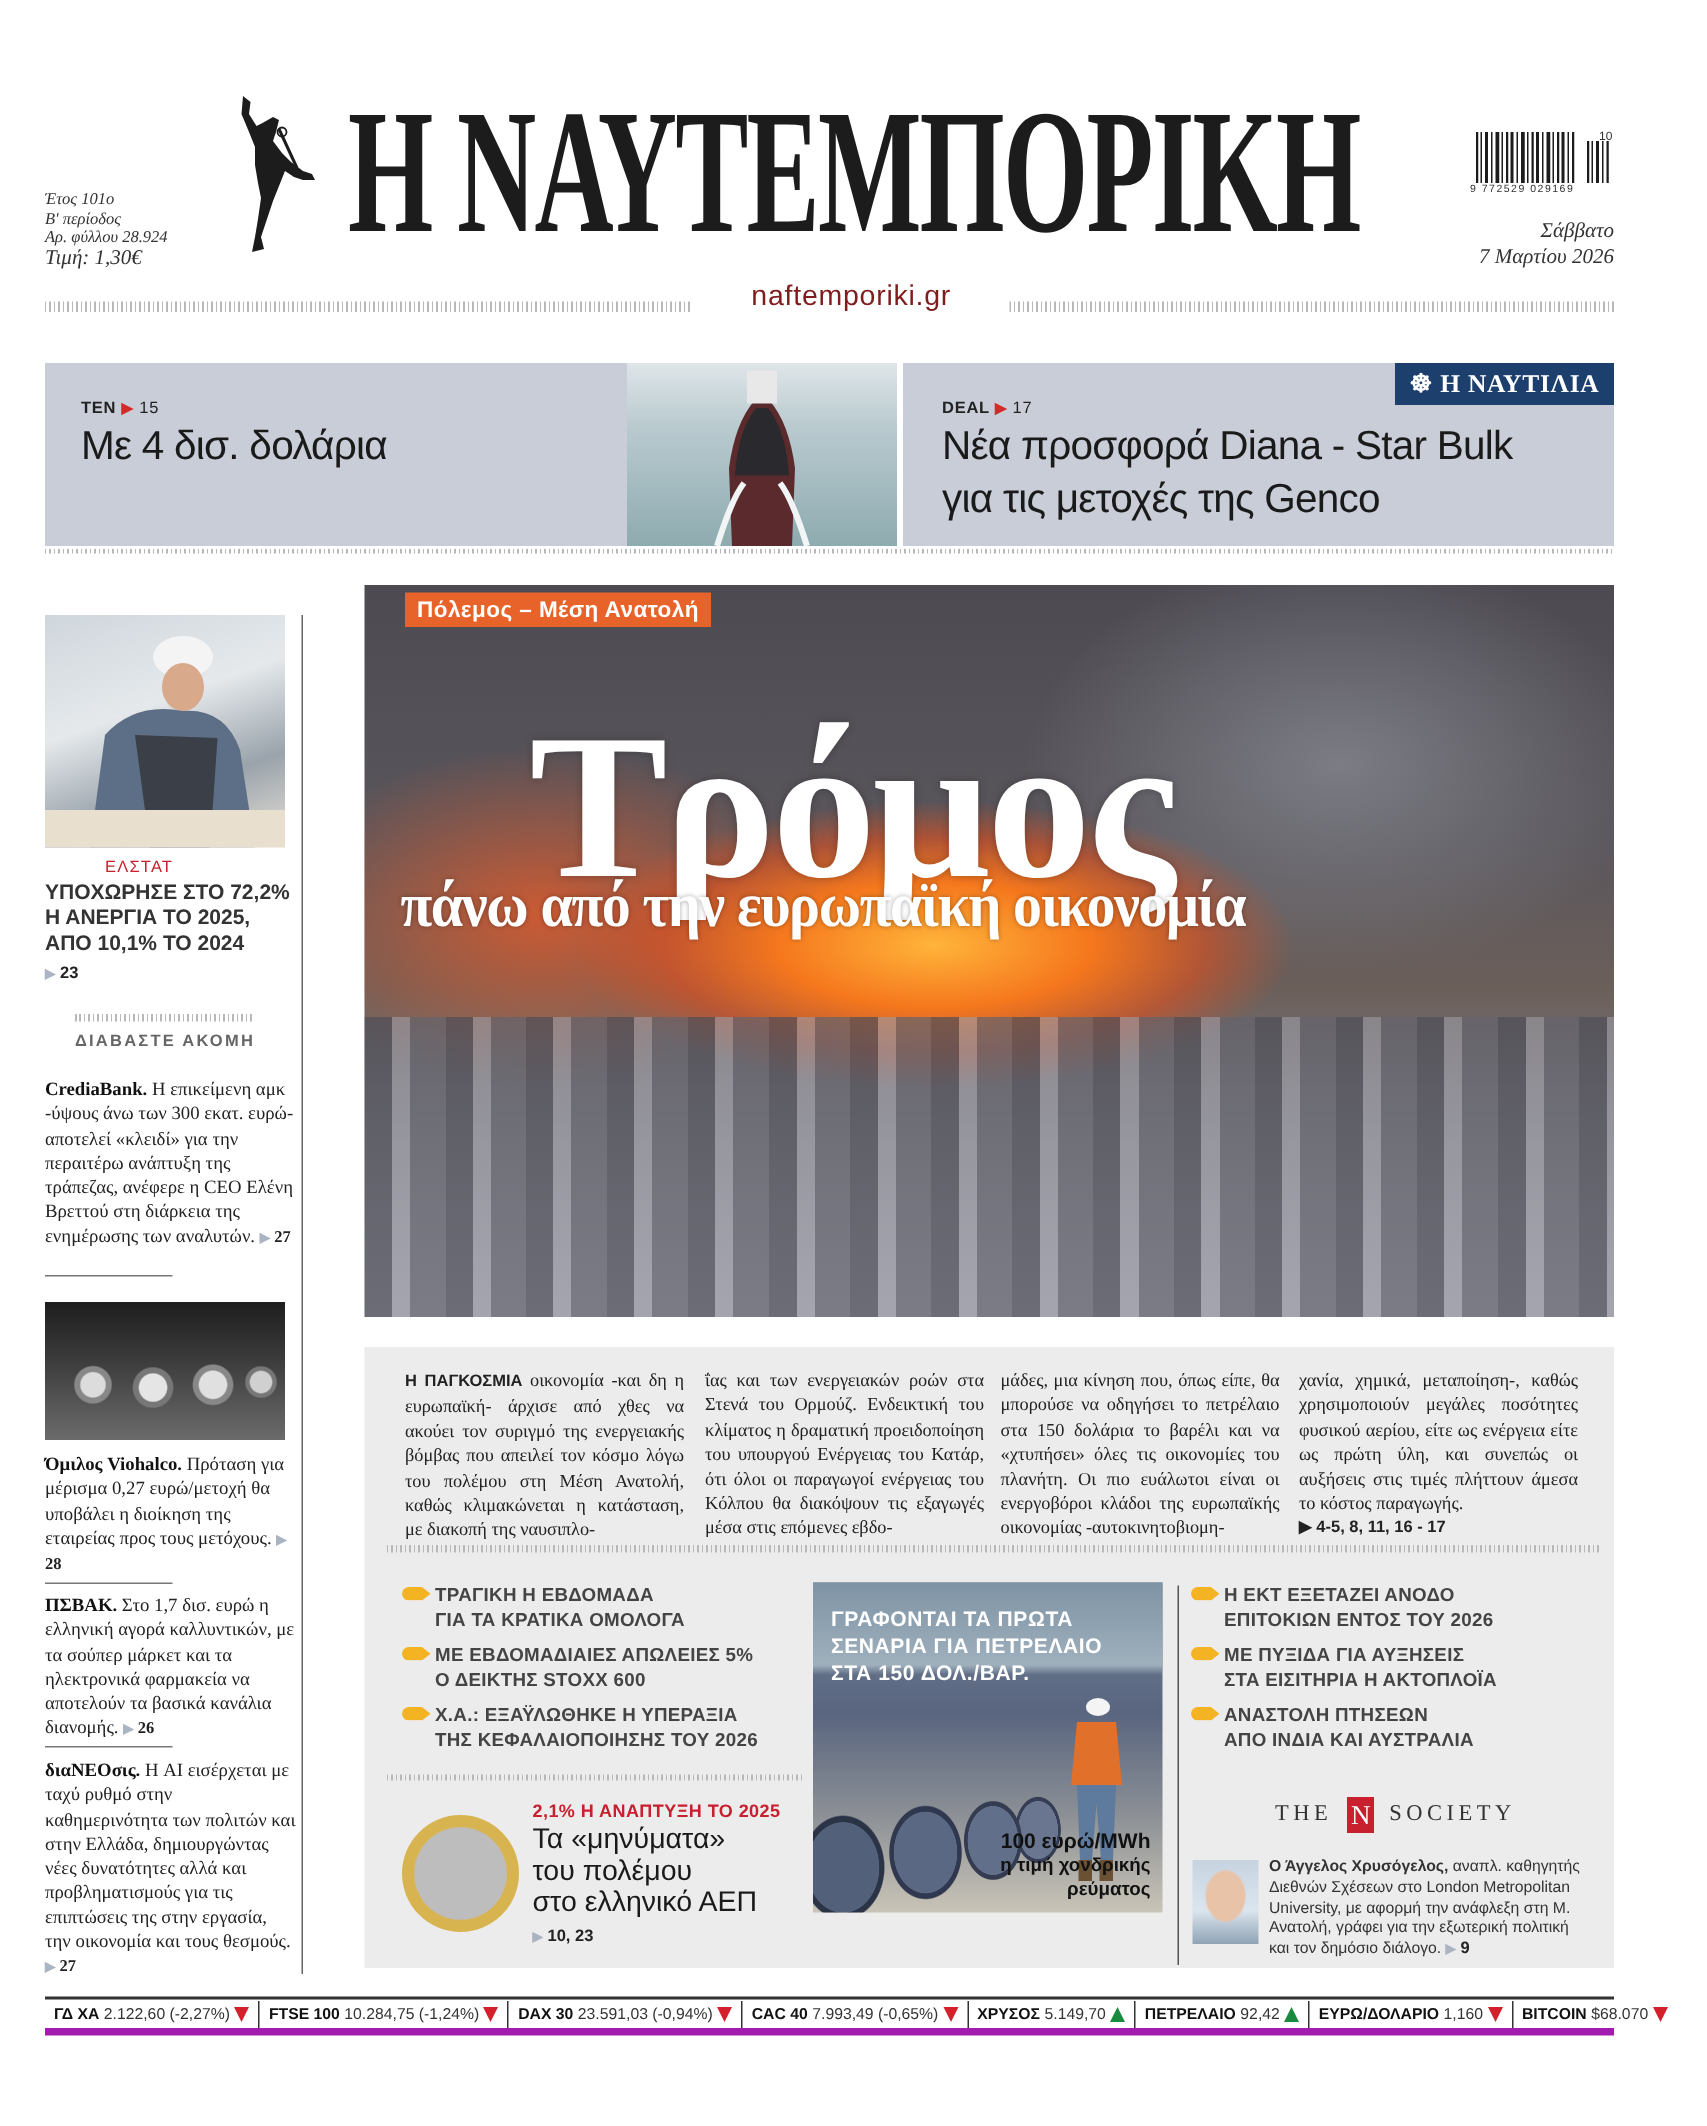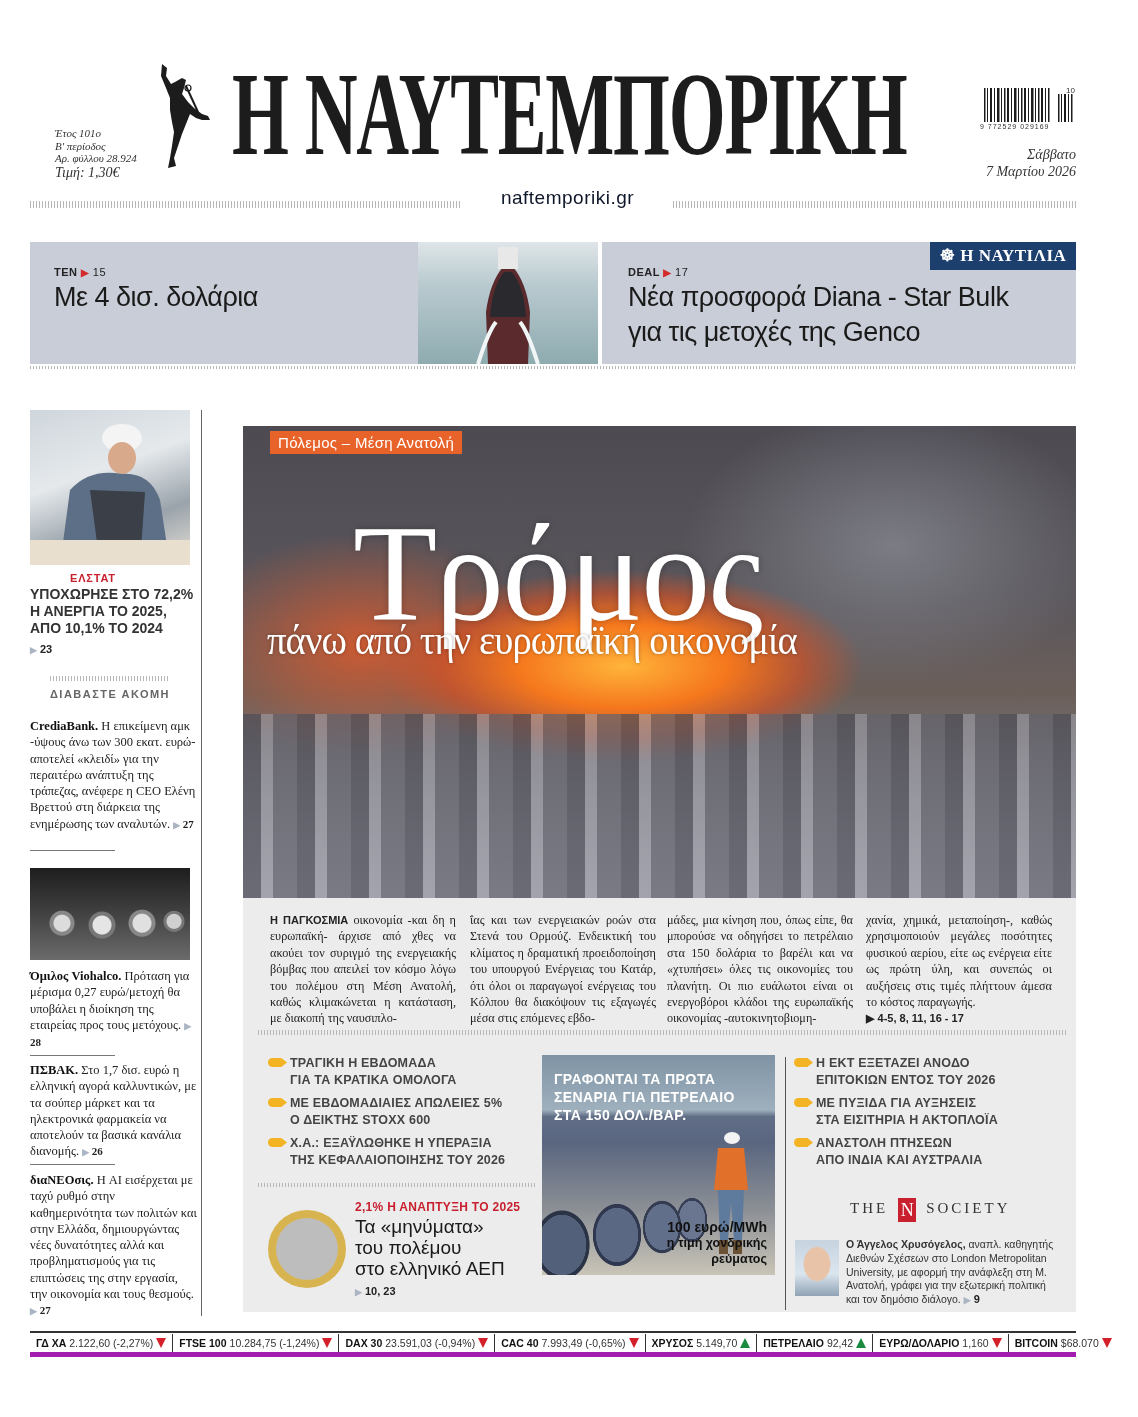--- a/index.html
+++ b/index.html
@@ -6,71 +6,71 @@
   html, body { width: 1138px; height: 1417px; background: #ffffff; overflow: hidden; }
   body { position: relative; font-family: "Liberation Sans", sans-serif; color: #1a1a1a; }
 
   .abs { position: absolute; }
   .dotrule {
     position: absolute; height: 7px;
     background: repeating-linear-gradient(90deg, #b8b8b8 0 1px, transparent 1px 3px);
   }
 
   
-  .issue-info { left: 30px; top: 127px; font-family: "Liberation Serif", serif; font-style: italic; font-size: 11px; line-height: 12.5px; color: #333; margin-left: 25px; }
+  .issue-info { left: 30px; top: 127px; font-family: "Liberation Serif", serif; font-style: italic; font-size: 11px; line-height: 12.5px; color: #333; }
   .issue-info .price { font-size: 14px; line-height: 16px; }
   .logo-figure { left: 158px; top: 62px; width: 58px; height: 108px; }
   .logo-title {
     left: 232px; top: 50px; width: 690px; height: 130px;
     font-family: "Liberation Serif", serif; font-weight: bold; font-size: 118px;
     line-height: 130px; color: #1c1c1c; letter-spacing: -2px;
     transform: scaleX(0.62); transform-origin: left center; white-space: nowrap;
   }
   .barcode { left: 982px; top: 88px; width: 96px; height: 34px; }
   .barcode-num { left: 980px; top: 123px; font-size: 7px; letter-spacing: 1px; color: #333; }
   .pubdate { right: 62px; top: 146px; text-align: right; font-family: "Liberation Serif", serif; font-style: italic; font-size: 14px; line-height: 17px; color: #333; }
-  .site-url { left: 470px; top: 187px; width: 195px; text-align: center; font-size: 19px; color: #0f172a; letter-spacing: 0.5px; }
+  .site-url { left: 470px; top: 187px; width: 195px; text-align: center; font-size: 19px; color: #7f1d1d; letter-spacing: 0.5px; }
 
   
   .teaser { top: 242px; height: 122px; background: #c9cdd7; }
   .teaser-left { left: 30px; width: 568px; overflow: hidden; }
   .teaser-right { left: 602px; width: 474px; }
   .tag { font-size: 11px; font-weight: bold; color: #222; letter-spacing: 0.5px; }
   .tag .arr { color: #d42a2a; font-size: 10px; }
   .tag .pg { font-weight: normal; }
   .teaser-head { font-size: 27px; line-height: 35px; color: #1a1a1a; font-family: "Liberation Sans Narrow", "Liberation Sans", sans-serif; letter-spacing: -0.5px; }
   .ship-photo { right: 0; top: 0; width: 180px; height: 122px;
     background: linear-gradient(180deg, #dfe5e8 0%, #b9cacf 35%, #8eabb0 100%); }
   .nautilia-badge { right: 0; top: 0; width: 146px; height: 28px; background: #1c3f6e; color: #fff;
     font-family: "Liberation Serif", serif; font-weight: bold; font-size: 17px; line-height: 28px; text-align: center; letter-spacing: 0.5px; }
   .vrule { position: absolute; width: 1px; background: #666; }
   .photo-worker { left: 30px; top: 410px; width: 160px; height: 155px;
     background: linear-gradient(160deg, #cfd6dc 0%, #e5e9ec 40%, #9aa3ab 70%, #e8e2d8 100%); overflow: hidden; }
-  .kicker-red { color: #c8202f; font-weight: bold; font-size: 11px; letter-spacing: 0.8px; padding-left: 40px; }
+  .kicker-red { color: #c8202f; font-weight: normal; font-size: 11px; letter-spacing: 0.8px; padding-left: 40px; }
   .left-head { font-size: 14px; font-weight: bold; line-height: 17px; color: #333; }
   .pgref { font-size: 11px; font-weight: bold; color: #222; }
   .pgref .arr { color: #aab4c2; font-size: 9px; }
   .read-more { font-size: 11px; font-weight: bold; color: #666; letter-spacing: 1.5px; text-align: center; }
   .brief { font-size: 12.5px; line-height: 16.3px; color: #222; font-family: Liberation Serif, serif; }
   .brief b { color: #111; }
   .brief-sep { height: 1px; background: #777; width: 85px; }
   .photo-rolls { left: 30px; top: 868px; width: 160px; height: 92px;
     background: radial-gradient(circle at 20% 60%, #dcdcdc 0 8px, #888 9px 12px, transparent 13px),
                 radial-gradient(circle at 45% 62%, #e5e5e5 0 9px, #777 10px 13px, transparent 14px),
                 radial-gradient(circle at 70% 60%, #e0e0e0 0 9px, #888 10px 13px, transparent 14px),
                 radial-gradient(circle at 90% 58%, #d0d0d0 0 7px, #777 8px 10px, transparent 11px),
                 linear-gradient(180deg, #1e1e1e 0%, #3a3a3a 40%, #6b6b6b 100%); }
 
   
-  .hero { left: 243px; top: 426px; width: 833px; height: 488px; overflow: hidden;
+  .hero { left: 243px; top: 390px; width: 833px; height: 488px; overflow: hidden;
     background:
       radial-gradient(ellipse 300px 120px at 380px 240px, #ffb43a 0%, #f5771d 35%, rgba(225,80,30,0.6) 60%, transparent 80%),
       radial-gradient(ellipse 260px 160px at 120px 220px, rgba(230,90,40,0.8) 0%, transparent 70%),
       radial-gradient(ellipse 300px 200px at 650px 120px, #7b7c84 0%, transparent 70%),
-      linear-gradient(180deg, #4d4a52 0%, #5a565c 35%, #6b5f5a 55%, #7a7a80 75%, #8c8f96 100%); }
+      linear-gradient(180deg, #4d4a52 0%, #5a565c 35%, #6b5f5a 55%, #7a7a80 75%, #8c8f96 100%); font-weight: bold; }
   .hero-city { left: 0; bottom: 0; width: 833px; height: 200px;
     background:
       repeating-linear-gradient(90deg, rgba(60,60,70,0.5) 0 18px, rgba(180,180,190,0.35) 18px 30px, rgba(90,90,100,0.5) 30px 54px),
       linear-gradient(180deg, rgba(120,120,130,0.4) 0%, rgba(160,160,170,0.8) 100%); }
   .hero-kicker { left: 27px; top: 5px; background: #e8632a; color: #fff; font-size: 15px; padding: 3px 8px; letter-spacing: 0.3px; }
   .hero-title { left: 110px; top: 28px; font-family: "Liberation Serif", serif; font-size: 138px; line-height: 160px; color: #fff;
     text-shadow: 0 0 6px rgba(0,0,0,0.25); letter-spacing: -2px; margin-top: 40px; }
   .hero-sub { left: 24px; top: 190px; font-family: "Liberation Serif", serif; font-size: 42px; color: #fff; letter-spacing: -1px;
     text-shadow: 0 0 4px rgba(0,0,0,0.35); transform: scaleX(0.92); transform-origin: left center; white-space: nowrap; }
 

